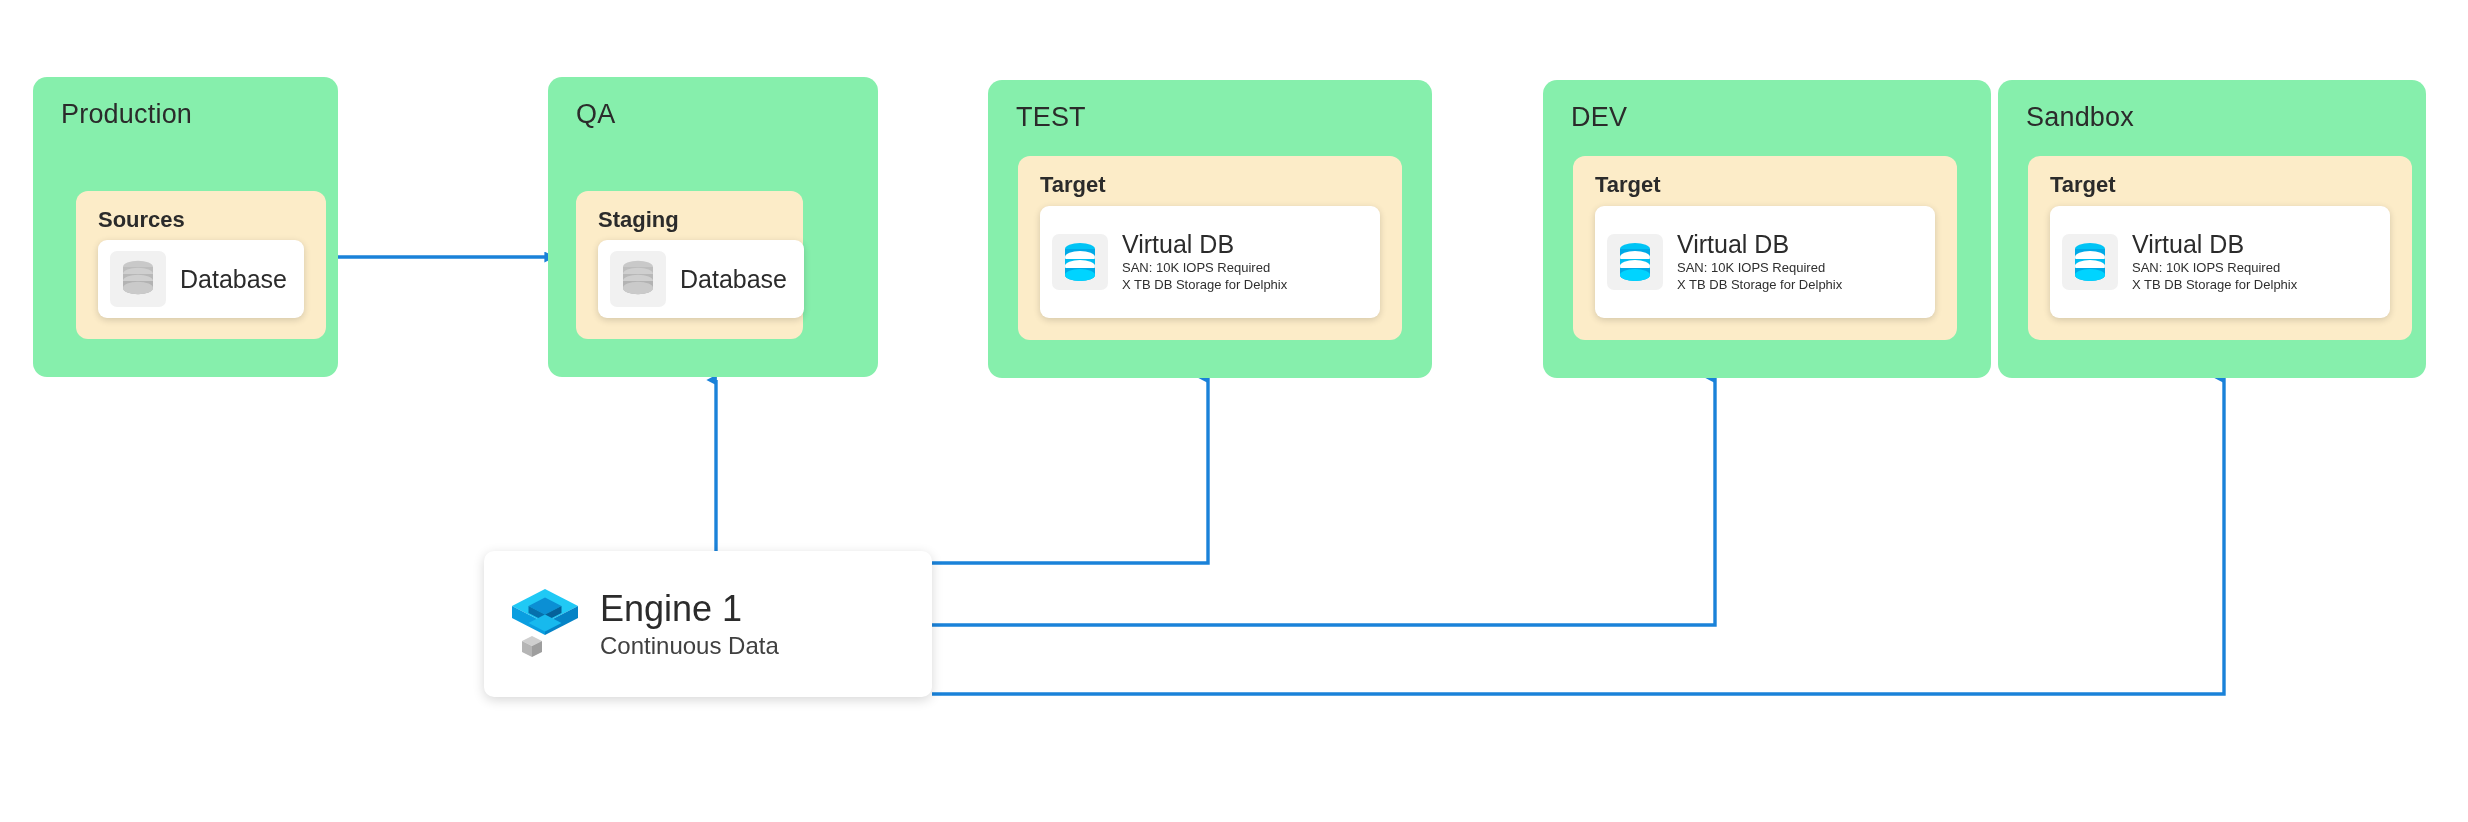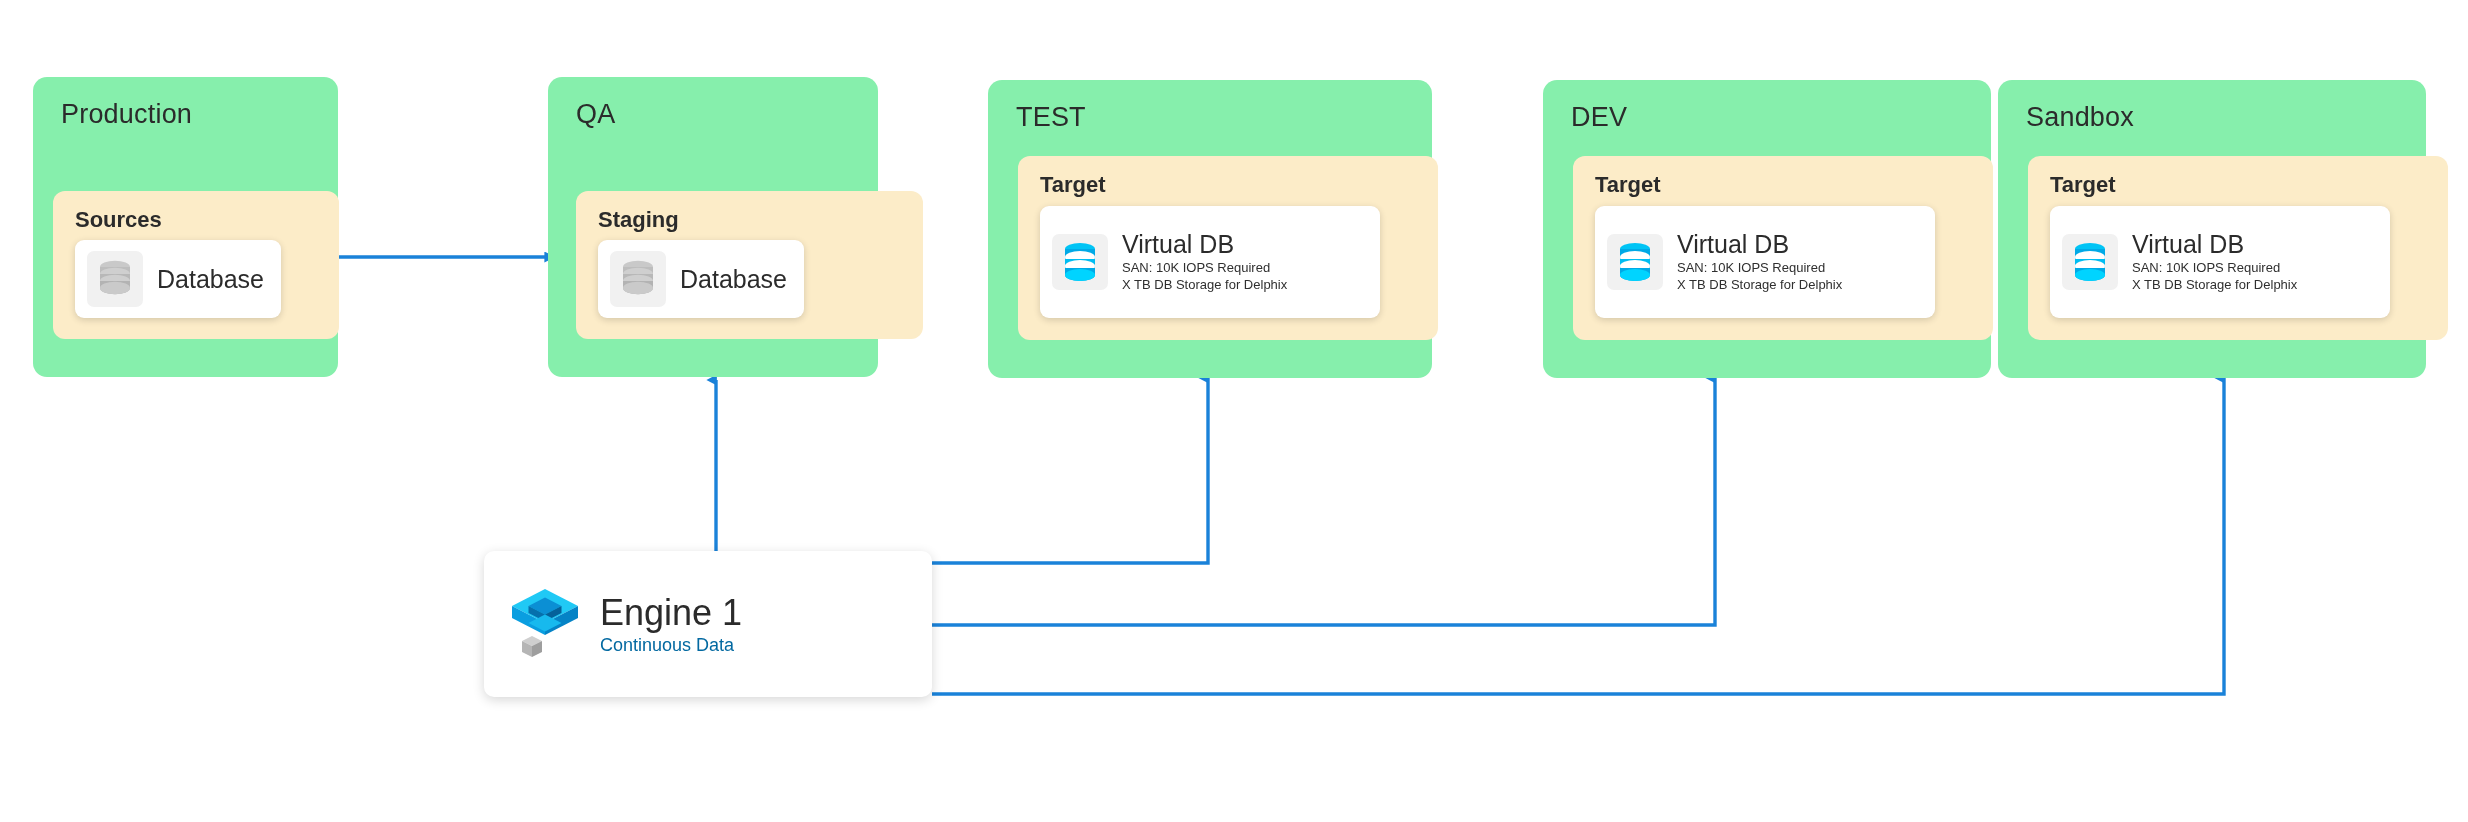--- a/index.html
+++ b/index.html
@@ -34,21 +34,20 @@
     font-weight: 400;
     letter-spacing: 0.2px;
     white-space: nowrap;
   }
 
   
   .group-box {
     position: absolute;
     background: #fcecc8;
     border-radius: 12px;
-    padding-left: 36px;
   }
   .group-title {
     position: absolute;
     left: 22px;
     top: 16px;
     font-size: 22px;
     font-weight: 700;
     color: #2b2b2b;
     white-space: nowrap;
   }
@@ -122,22 +121,22 @@
     flex: none;
   }
   .engine-text { margin-left: 16px; }
   .engine-title {
     font-size: 36px;
     color: #2b2b2b;
     line-height: 1.2;
     white-space: nowrap;
   }
   .engine-sub {
-    font-size: 18px;
-    color: #0369a1;
+    font-size: 24px;
+    color: #404040;
     line-height: 1.3;
     white-space: nowrap;
   }
 
   
   .backup-label {
     position: absolute;
     text-align: center;
     font-size: 27px;
     color: #1a1a1a;
@@ -189,21 +188,21 @@
     </g>
 
     <g>
       <path d="M932 694 L2224 694 L2224 378" fill="none" stroke="#1a82d9" stroke-width="3.4" stroke-linejoin="miter" marker-end="url(#arrowUp)"></path>
     </g>
   </svg>
 
   <div class="env-panel" style="left:33px; top:77px; width:305px; height:300px;">
     <div class="env-title">Production</div>
 
-    <div class="group-box" style="left:20px; top:114px; width:250px; height:148px;">
+    <div class="group-box" style="left:43px; top:114px; width:250px; height:148px;">
       <div class="group-title">Sources</div>
 
       <div class="asset-card stacked" style="left:22px; top:49px; width:206px; height:78px;">
         <div class="icon-tile">
           <svg width="38" height="40" viewBox="0 0 38 40" xmlns="http://www.w3.org/2000/svg">
             <ellipse cx="19" cy="8" rx="15" ry="6.2" fill="#c9c9c9"></ellipse>
             <path d="M4 8 v7 a15 6.2 0 0 0 30 0 v-7 z" fill="#bdbdbd"></path>
             <ellipse cx="19" cy="15" rx="15" ry="6.2" fill="#cfcfcf"></ellipse>
             <path d="M4 15 v7 a15 6.2 0 0 0 30 0 v-7 z" fill="#b8b8b8"></path>
             <ellipse cx="19" cy="22" rx="15" ry="6.2" fill="#cfcfcf"></ellipse>
@@ -215,21 +214,21 @@
           <div class="asset-name">Database</div>
         </div>
       </div>
     </div>
   </div>
 
 
   <div class="env-panel" style="left:548px; top:77px; width:330px; height:300px;">
     <div class="env-title">QA</div>
 
-    <div class="group-box" style="left:28px; top:114px; width:311px; height:148px;">
+    <div class="group-box" style="left:28px; top:114px; width:227px; height:148px;">
       <div class="group-title">Staging</div>
 
       <div class="asset-card stacked" style="left:22px; top:49px; width:206px; height:78px;">
         <div class="icon-tile">
           <svg width="38" height="40" viewBox="0 0 38 40" xmlns="http://www.w3.org/2000/svg">
             <ellipse cx="19" cy="8" rx="15" ry="6.2" fill="#c9c9c9"></ellipse>
             <path d="M4 8 v7 a15 6.2 0 0 0 30 0 v-7 z" fill="#bdbdbd"></path>
             <ellipse cx="19" cy="15" rx="15" ry="6.2" fill="#cfcfcf"></ellipse>
             <path d="M4 15 v7 a15 6.2 0 0 0 30 0 v-7 z" fill="#b8b8b8"></path>
             <ellipse cx="19" cy="22" rx="15" ry="6.2" fill="#cfcfcf"></ellipse>

